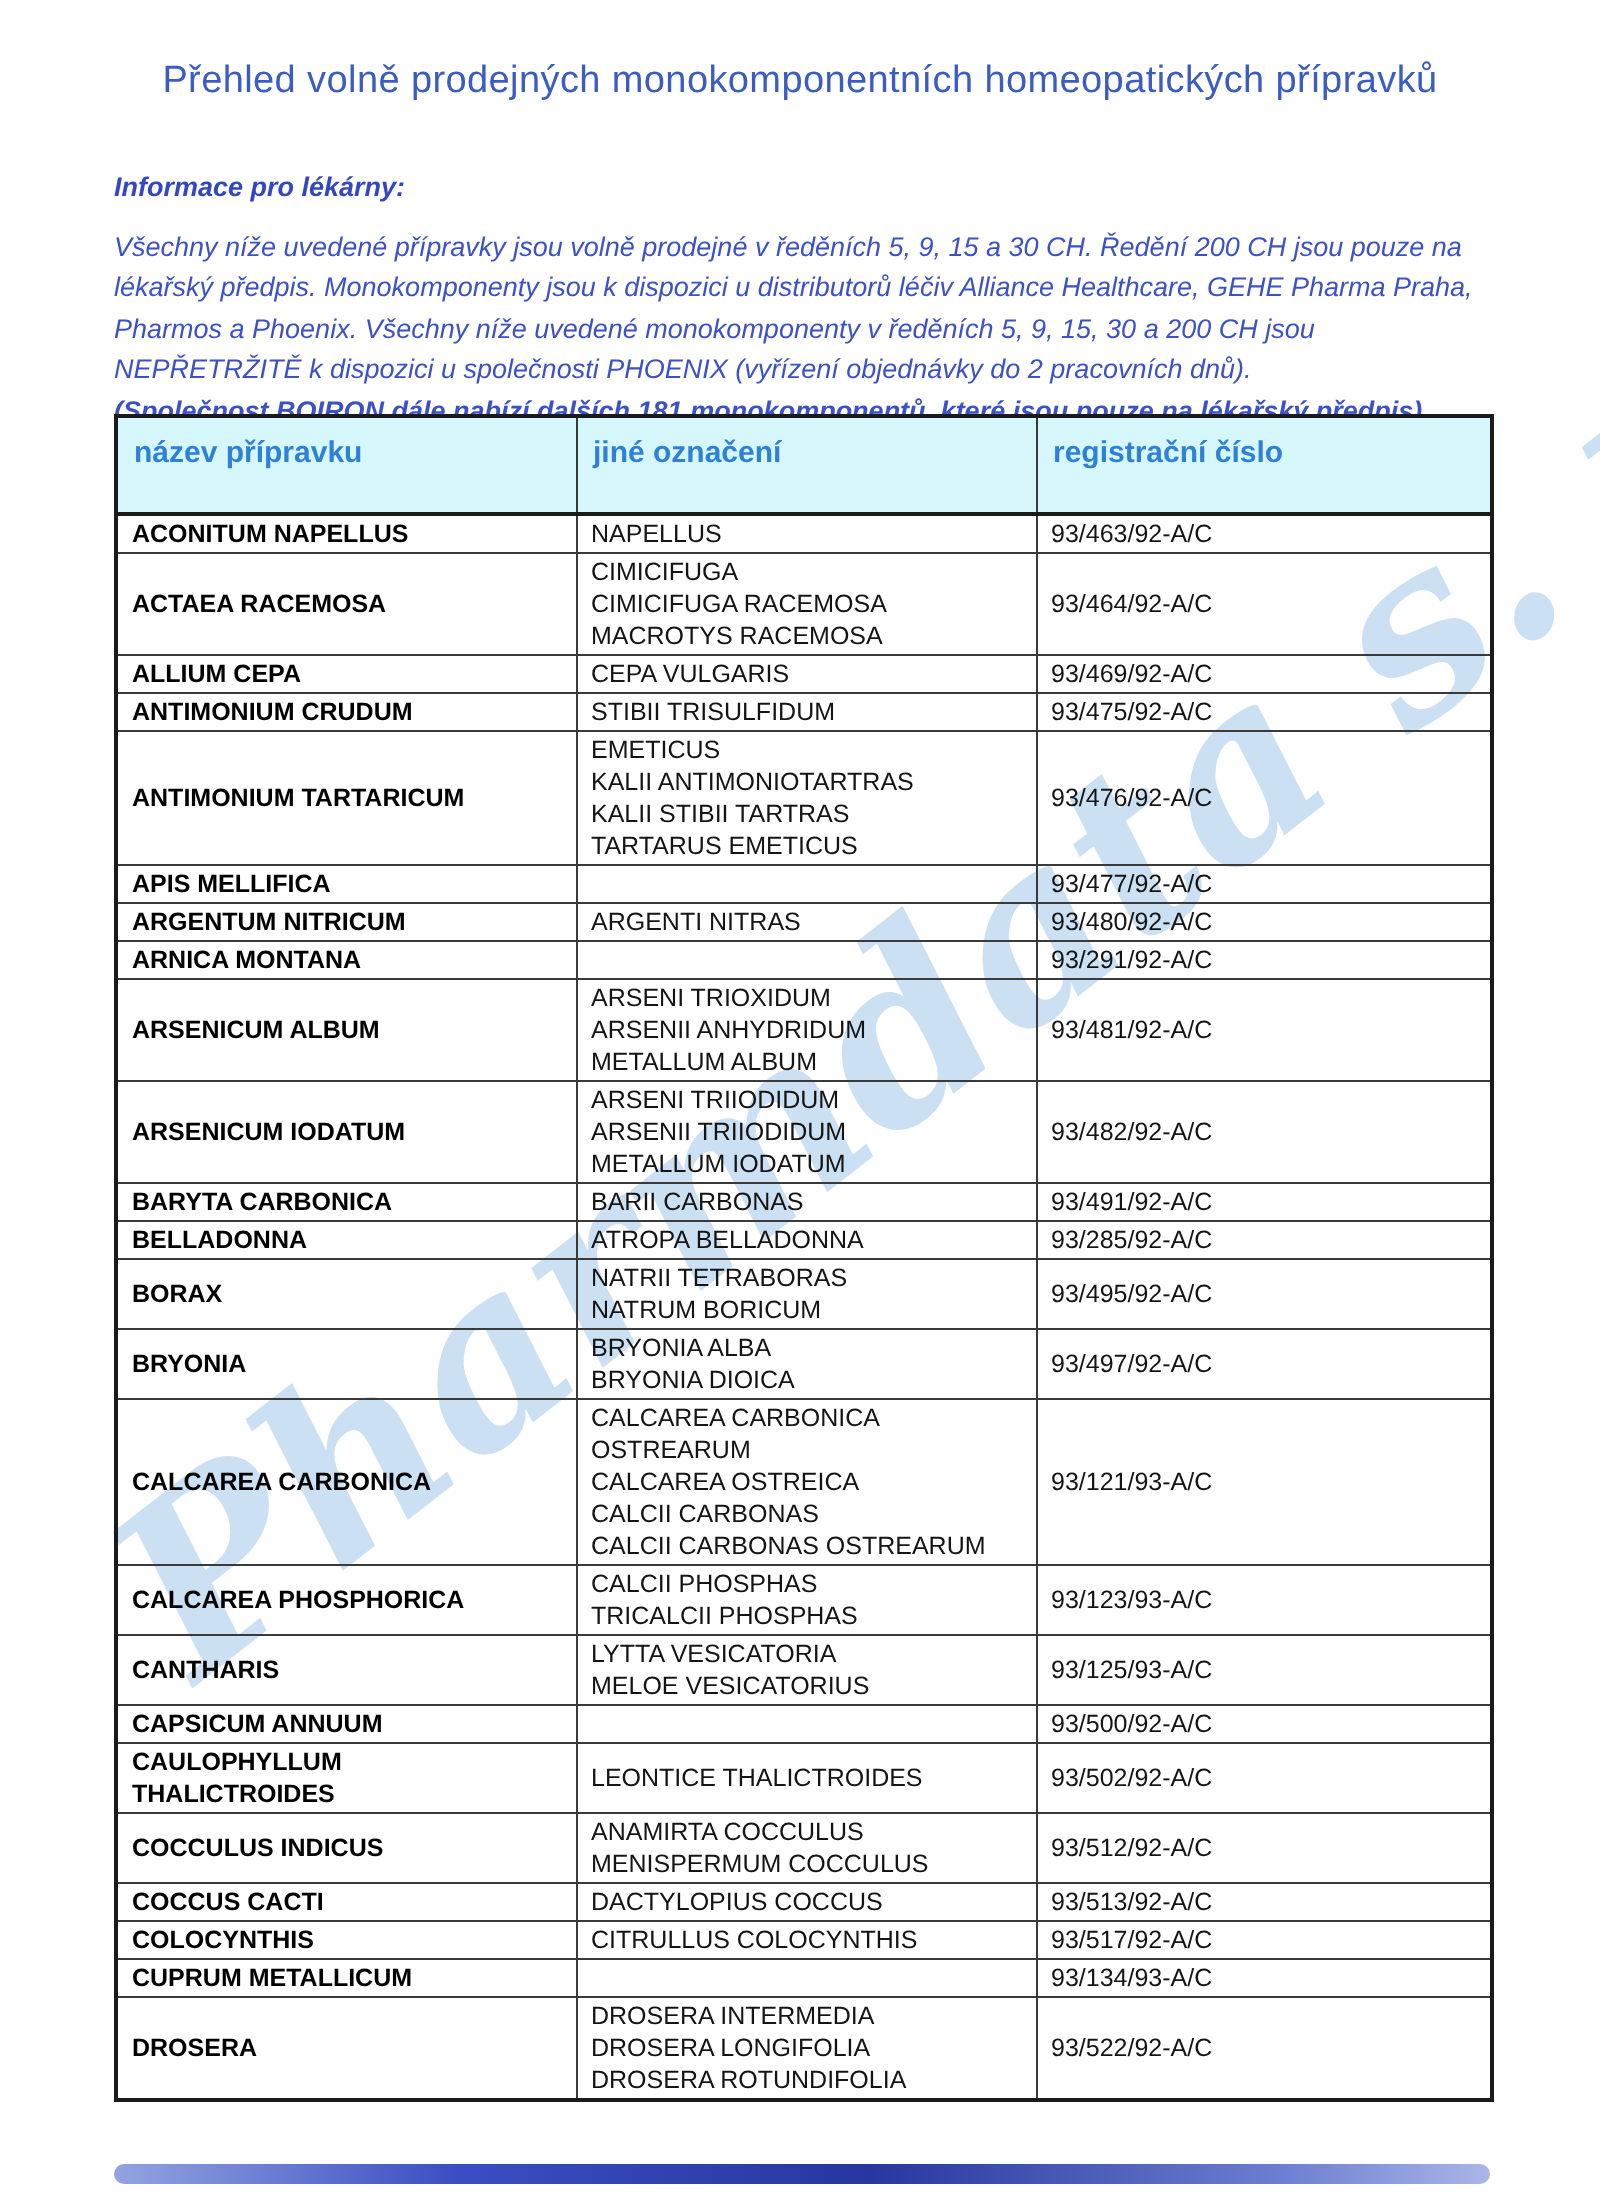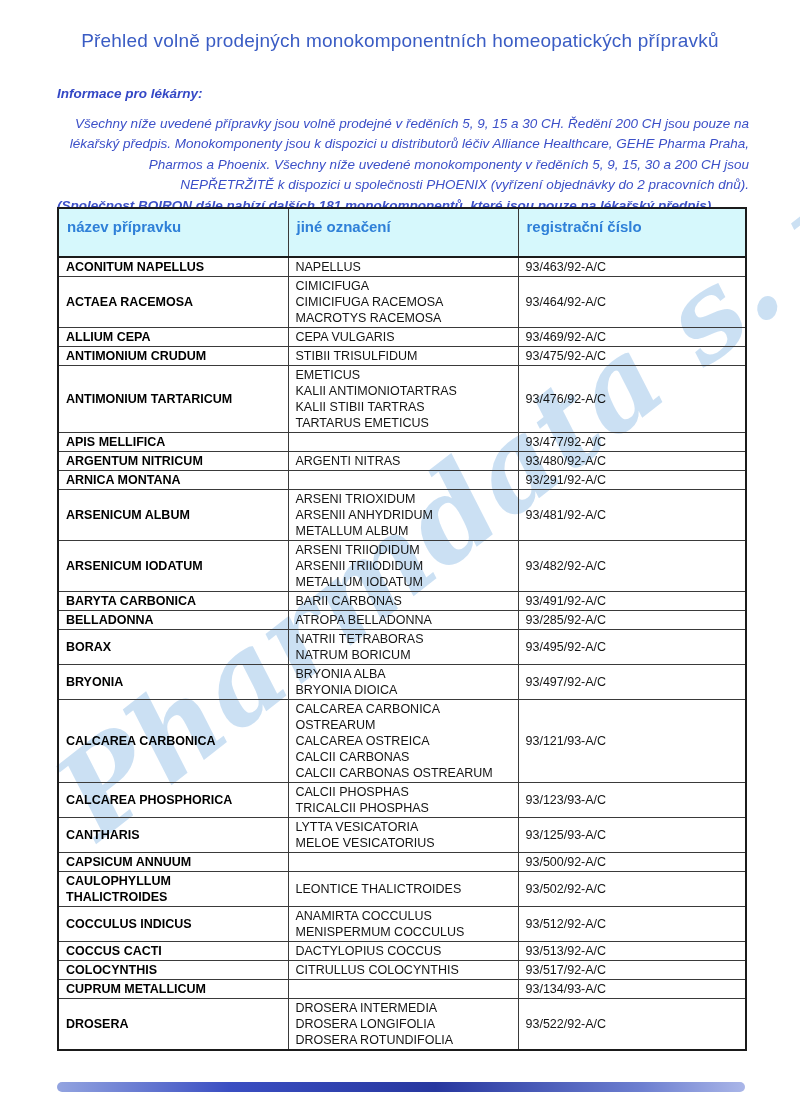--- a/index.html
+++ b/index.html
@@ -22,21 +22,21 @@
     font-style:italic;
     color:#3c50c8;
     font-size:13.5px;line-height:20.5px;
   }
   .info-heading{
     font-weight:bold;
     font-size:13.5px;
     color:#3347c5;
     margin-bottom:9px;
   }
-  .info-body{white-space:normal;text-align:right;}
+  .info-body{white-space:normal;}
   .info-note{white-space:normal;font-weight:bold;}
   .watermark{
     position:absolute;
     left:30px;top:755px;
     transform:rotate(-38deg);
     transform-origin:left top;
     font-family:"DejaVu Serif",serif;
     font-style:italic;font-weight:bold;
     font-size:118px;
     color:rgba(160,198,233,0.55);

